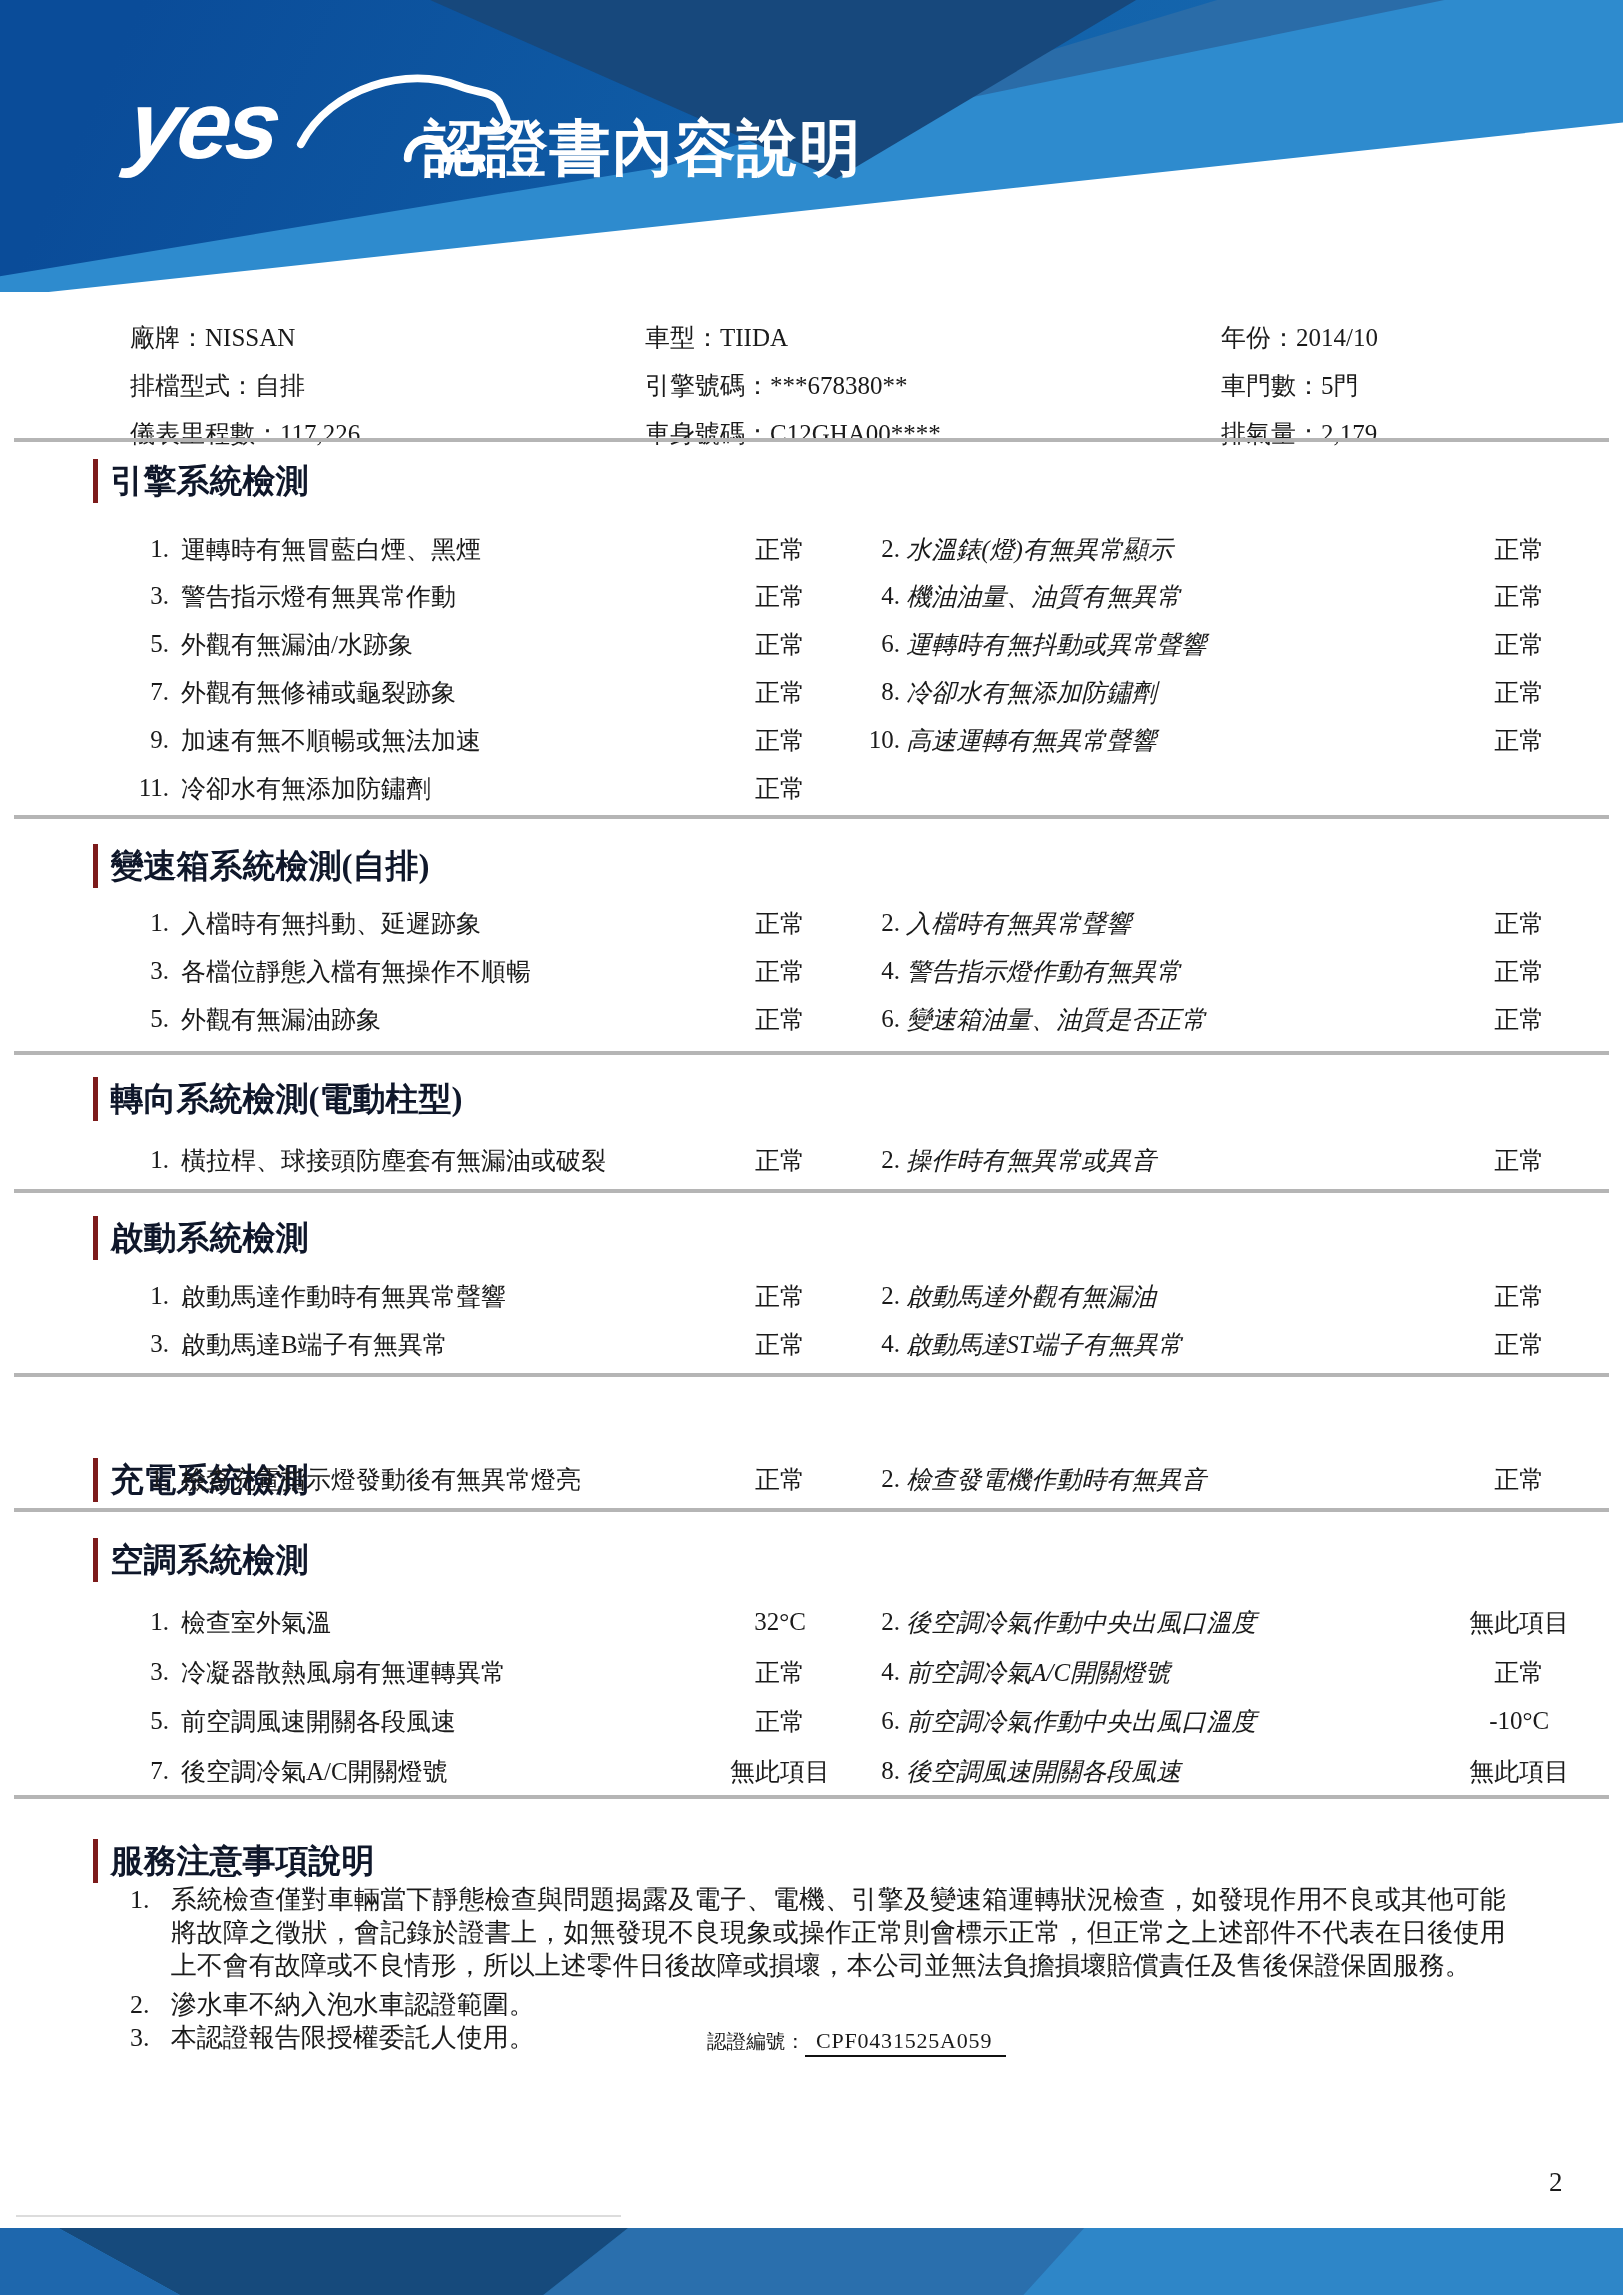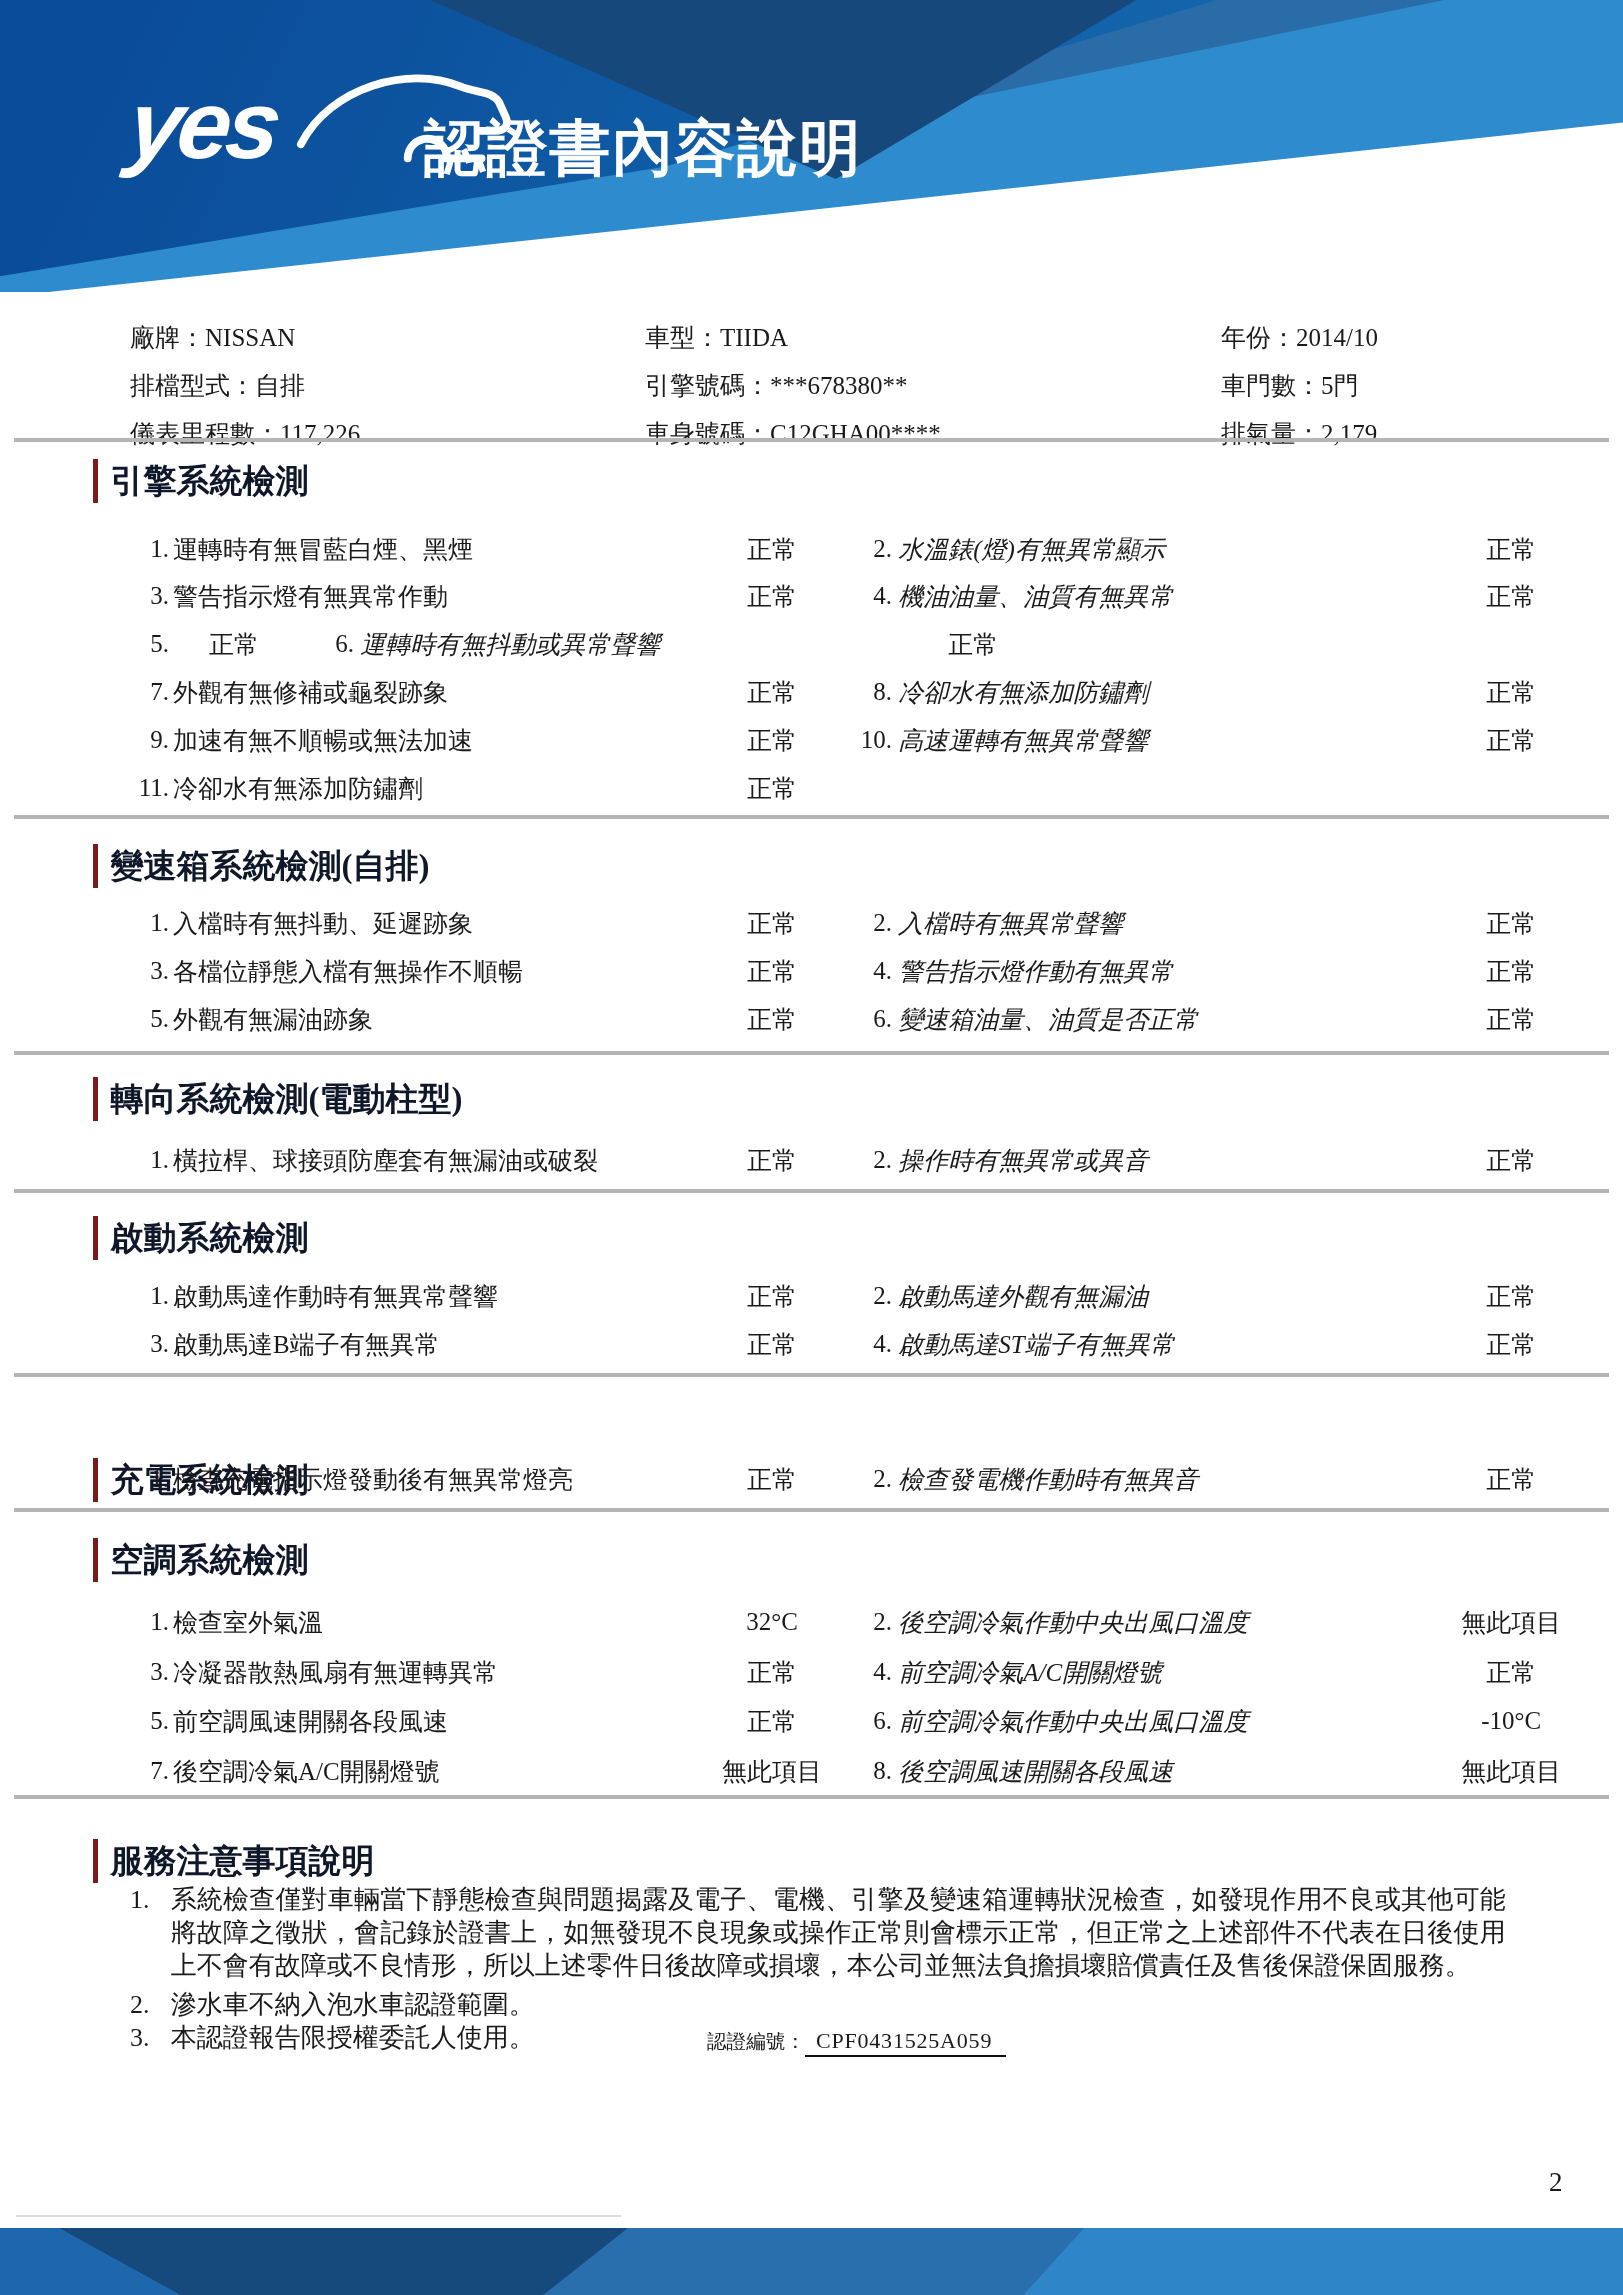--- a/index.html
+++ b/index.html
@@ -33,21 +33,21 @@
   .hr{position:absolute;left:14px;width:1595px;height:3.9px;background:#b5b5b5;}
   .hr-thin{position:absolute;left:15.7px;top:2215px;width:605px;height:2.4px;background:#dcdcdc;}
   
   .sec{
     position:absolute;left:93px;border-left:5.5px solid #7d1b1b;padding-left:12.6px;
     font-size:33px;line-height:44px;font-weight:600;color:#0f172a;white-space:nowrap;
   }
   .row{position:absolute;left:130px;width:1446px;height:48px;display:flex;align-items:center;font-size:25px;white-space:nowrap;}
   .row span{flex:none;}
   .n1{width:39px;text-align:right;}
-  .t1{width:534px;margin-left:4px;}
+  .t1{width:534px;margin-left:12px;}
   .r1{width:130px;text-align:center;}
   .n2{width:55px;text-align:right;}
   .t2{width:550px;margin-left:6.3px;font-style:italic;}
   .r2{width:126px;text-align:center;}
   
   .note-row{position:absolute;left:130px;width:1382px;display:flex;font-size:26px;line-height:33px;}
   .note-num{flex:none;width:36px;}
   .note-txt{flex:none;width:1335px;margin-left:4.7px;text-align:justify;}
   .cert{position:absolute;left:707px;top:2028px;font-size:19.6px;white-space:nowrap;}
   .cert .no{font-size:22px;border-bottom:2.4px solid #111;padding:0 14px 2.4px 11px;letter-spacing:0.8px;}
@@ -109,20 +109,21 @@
   <div class="row" style="top:572px">
     <span class="n1">3.</span>
       <span class="t1">警告指示燈有無異常作動</span>
       <span class="r1">正常</span>
     <span class="n2">4.</span>
       <span class="t2">機油油量、油質有無異常</span>
       <span class="r2">正常</span>
   </div>
   <div class="row" style="top:620px">
     <span class="n1">5.</span>
+      <span class="t1">外觀有無漏油/水跡象</span>
       <span class="r1">正常</span>
     <span class="n2">6.</span>
       <span class="t2">運轉時有無抖動或異常聲響</span>
       <span class="r2">正常</span>
   </div>
   <div class="row" style="top:668px">
     <span class="n1">7.</span>
       <span class="t1">外觀有無修補或龜裂跡象</span>
       <span class="r1">正常</span>
     <span class="n2">8.</span>

